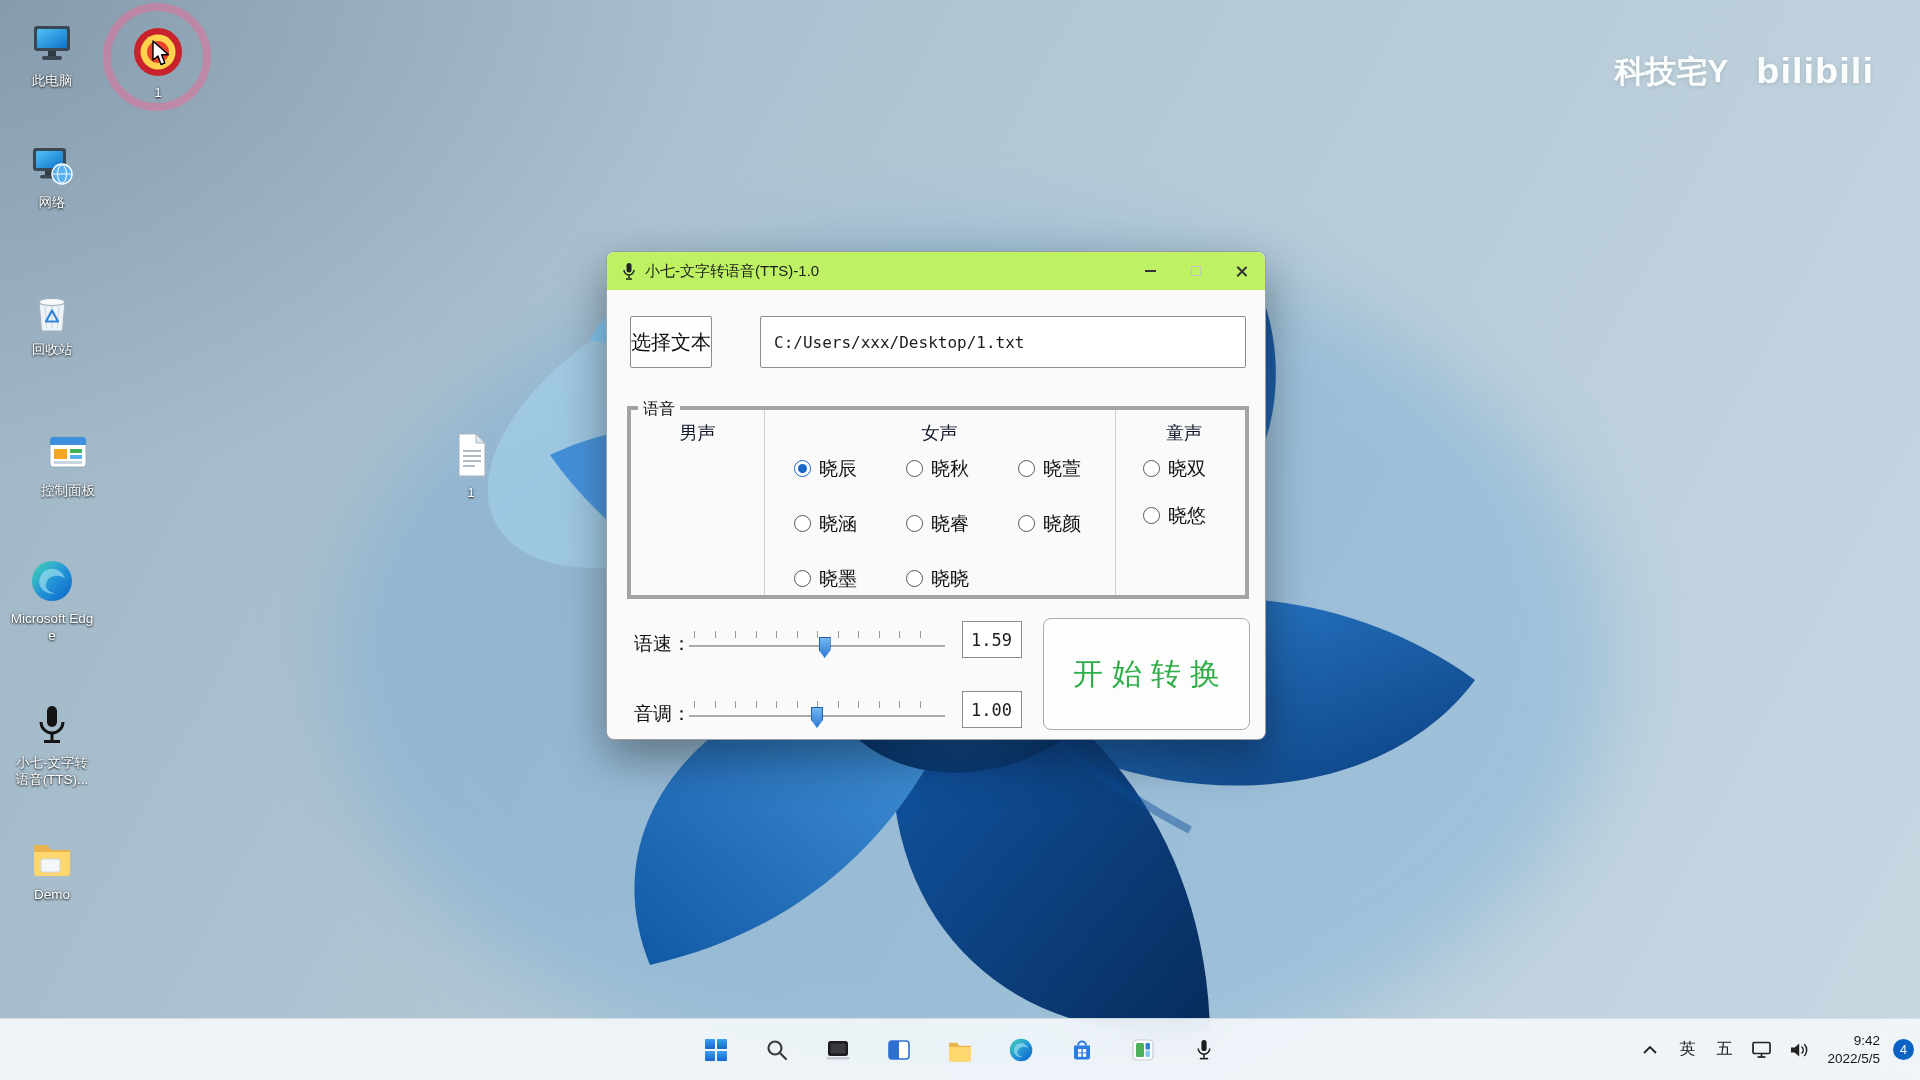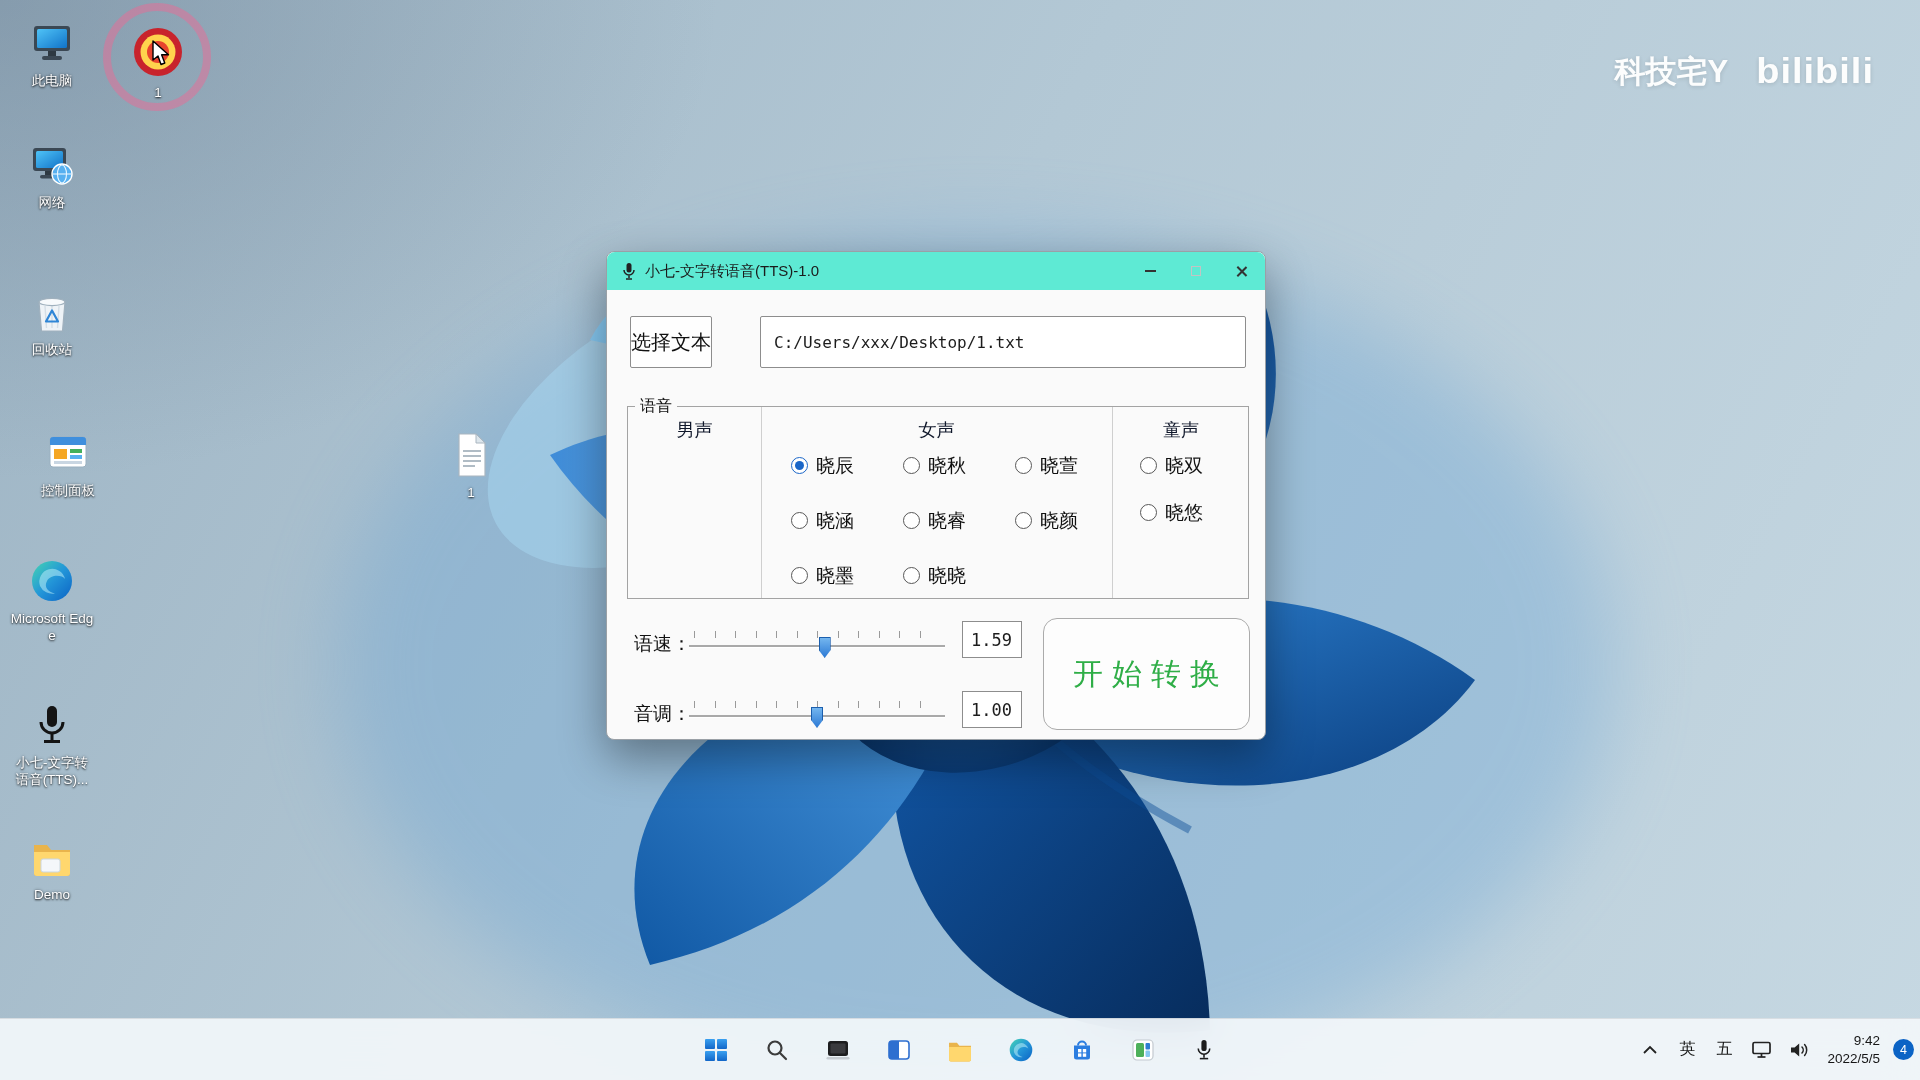--- a/index.html
+++ b/index.html
@@ -25,38 +25,38 @@
             text-shadow:0 1px 2px rgba(0,0,0,.8), 0 0 3px rgba(0,0,0,.45); word-break:break-all; }
 
   .click-ring { position:absolute; left:103px; top:3px; width:108px; height:108px; border-radius:50%;
                 border:8px solid rgba(233,108,150,.5); z-index:4; }
   .cursor { position:absolute; left:150px; top:40px; z-index:6; }
 
   
   .tts-window { position:absolute; left:606px; top:251px; width:660px; height:489px;
     background:#fafafa; border:1px solid #9aa0a6; border-radius:8px;
     box-shadow:0 18px 46px rgba(0,0,0,.38); z-index:5; }
-  .titlebar { position:absolute; left:0; top:0; right:0; height:38px; background:#5eead4;
+  .titlebar { position:absolute; left:0; top:0; right:0; height:38px; background:#bef264;
     border-radius:8px 8px 0 0; display:flex; align-items:center; padding-left:15px; gap:9px; }
   .t-title { font-size:15px; color:#1b1b1b; }
   .t-btns { position:absolute; right:0; top:0; height:38px; display:flex; }
   .tbtn { width:46px; height:38px; display:flex; align-items:center; justify-content:center; }
   .min-glyph { width:11px; height:2px; background:#333; }
   .max-glyph { width:10px; height:10px; border:1.4px solid #c3c3c3; }
   .close-glyph { position:relative; width:13px; height:13px; }
   .close-glyph::before,.close-glyph::after { content:""; position:absolute; left:5.8px; top:0; width:1.5px; height:13px; background:#333; }
   .close-glyph::before{ transform:rotate(45deg);} .close-glyph::after{ transform:rotate(-45deg);}
 
   .pick-btn { position:absolute; left:23px; top:64px; width:82px; height:52px;
     background:#fefefe; border:1px solid #8d8d8d; border-radius:2px; font-size:20px; color:#111; font-family:inherit; }
   .path-box { position:absolute; left:153px; top:64px; width:486px; height:52px; background:#fff;
     border:1px solid #8d8d8d; border-radius:2px; display:flex; align-items:center; padding:0 13px;
     font-family:"DejaVu Sans Mono","Liberation Mono",monospace; font-size:16px; color:#1c1c1c; }
 
-  .voice-group { position:absolute; left:20px; top:154px; width:622px; height:193px; border:1px solid #a3a3a3; }
+  .voice-group { position:absolute; left:20px; top:154px; width:622px; height:193px; border:4px solid #a3a3a3; }
   .vg-label { position:absolute; left:7px; top:-11px; background:#fafafa; padding:0 5px; font-size:16px; color:#111; }
   .vg-div { position:absolute; top:0; bottom:0; width:1px; background:#cfcfcf; }
   .vg-header { position:absolute; top:11px; text-align:center; font-size:18px; color:#0f172a; }
   .vg-list { position:absolute; display:flex; flex-direction:column; }
   .male { left:22px; top:44px; gap:6px; }
   .child { left:512px; top:44px; gap:18px; }
   .female { position:absolute; left:163px; top:44px; display:grid; grid-template-columns:112px 112px 112px; row-gap:26px; }
   .radio-row { display:flex; align-items:center; gap:8px; height:29px; cursor:default; }
   .radio { width:17px; height:17px; border-radius:50%; border:1.6px solid #585858; background:#fff; position:relative; flex:0 0 auto; }
   .radio[data-checked="true"] { border-color:#1a66c8; }
@@ -69,21 +69,21 @@
   .ticks { position:absolute; left:5px; right:5px; top:1px; height:7px;
     background-image:repeating-linear-gradient(to right,#9a9a9a 0 1.4px,transparent 1.4px 20.5px); }
   .track-line { position:absolute; left:0; right:0; top:15px; height:2px; background:#a9a9a9; box-shadow:0 1px 0 #fff; }
   .thumb { position:absolute; top:7px; width:12px; height:21px; margin-left:-6px;
     background:linear-gradient(#74b6ef,#2e7bd5); border:1px solid #1b5fae;
     clip-path:polygon(0 0,100% 0,100% 62%,50% 100%,0 62%); }
   .val-box { position:absolute; width:60px; height:37px; border:1px solid #8d8d8d; background:#fff;
     display:flex; align-items:center; padding-left:8px;
     font-family:"DejaVu Sans Mono","Liberation Mono",monospace; font-size:17px; color:#1c1c1c; }
   .convert-btn { position:absolute; left:436px; top:366px; width:207px; height:112px;
-    background:#fdfdfd; border:1px solid #ababab; border-radius:14px;
+    background:#fdfdfd; border:1px solid #ababab; border-radius:8px;
     font-size:30px; color:#2fae47; letter-spacing:9px; text-indent:9px; font-family:inherit;
     display:flex; align-items:center; justify-content:center; }
 
   
   .taskbar { position:absolute; left:0; right:0; bottom:0; height:62px;
     background:rgba(242,246,250,.93); backdrop-filter:blur(16px);
     border-top:1px solid rgba(110,120,130,.18); z-index:8; }
   .tb-center { position:absolute; inset:0; display:flex; align-items:center; justify-content:center; gap:17px; }
   .tb-btn { width:44px; height:44px; border-radius:6px; display:flex; align-items:center; justify-content:center; }
   .tray { position:absolute; right:6px; top:0; bottom:0; display:flex; align-items:center; gap:7px; }

